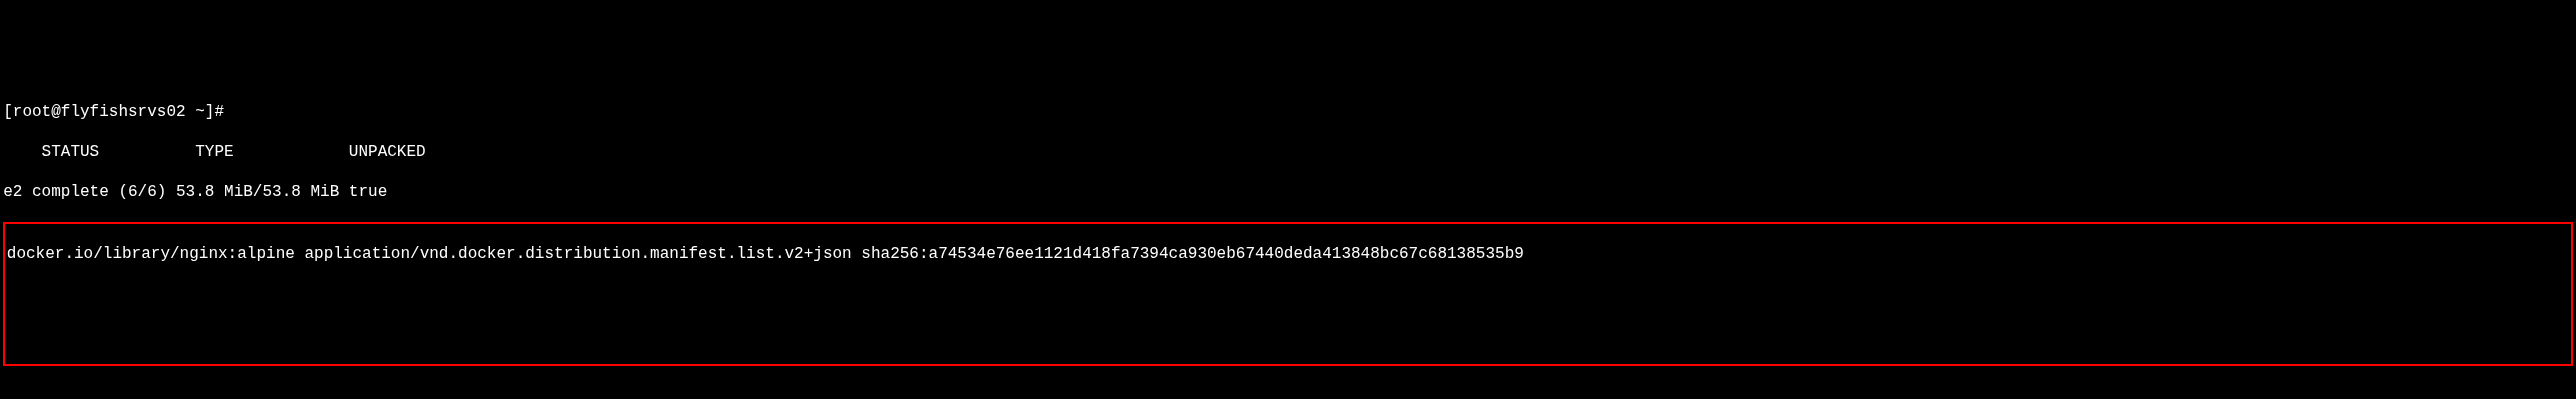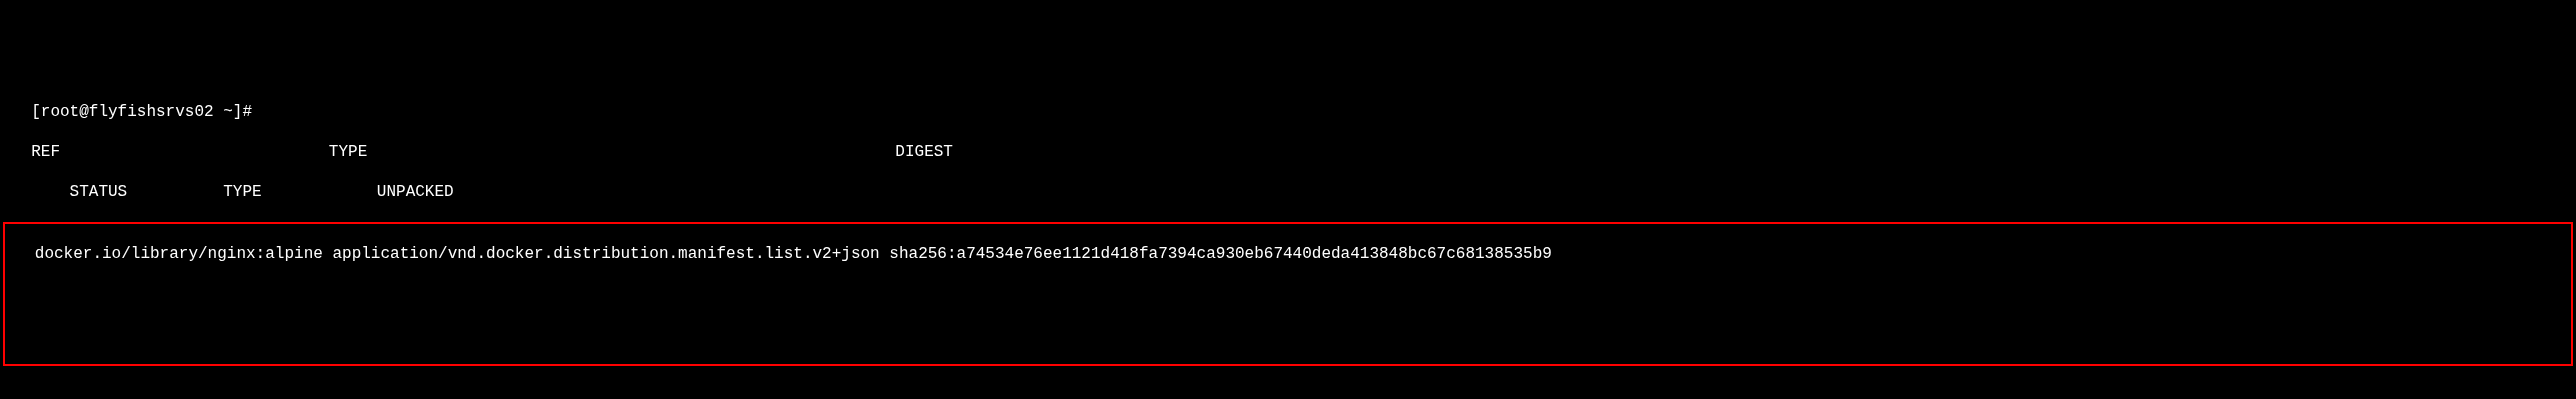--- a/index.html
+++ b/index.html
@@ -9,36 +9,36 @@
     font-family: "Consolas", "Courier New", monospace;
     font-size: 16px;
     line-height: 1.25;
     white-space: pre;
     overflow-x: auto;
     width: 2576px;
   }
   .terminal {
     padding: 1.6px 3.2px;
   }
-  .line { display: block; margin-left: 28px; }
+  .line { display: block; }
   .highlight-box {
     border: 2.4px solid #ff0000;
     margin: 0;
     padding: 0 1.6px;
   }
 </style>
 </head>
 <body>
 
 
 
 <div class="terminal">
 <span class="line">[root@flyfishsrvs02 ~]#</span>
-<span class="line"><span>REF</span>                            <span>TYPE</span>                                                       <span>DIGEST</span></span>
 <span class="line">    STATUS          TYPE            UNPACKED</span>
+<span class="line">e2 complete (6/6) 53.8 MiB/53.8 MiB true</span>
 <div class="highlight-box">
 <span class="line">docker.io/library/nginx:alpine application/vnd.docker.distribution.manifest.list.v2+json sha256:a74534e76ee1121d418fa7394ca930eb67440deda413848bc67c68138535b9</span>
 
 
 
 
 </div>
 
 
 </div>

